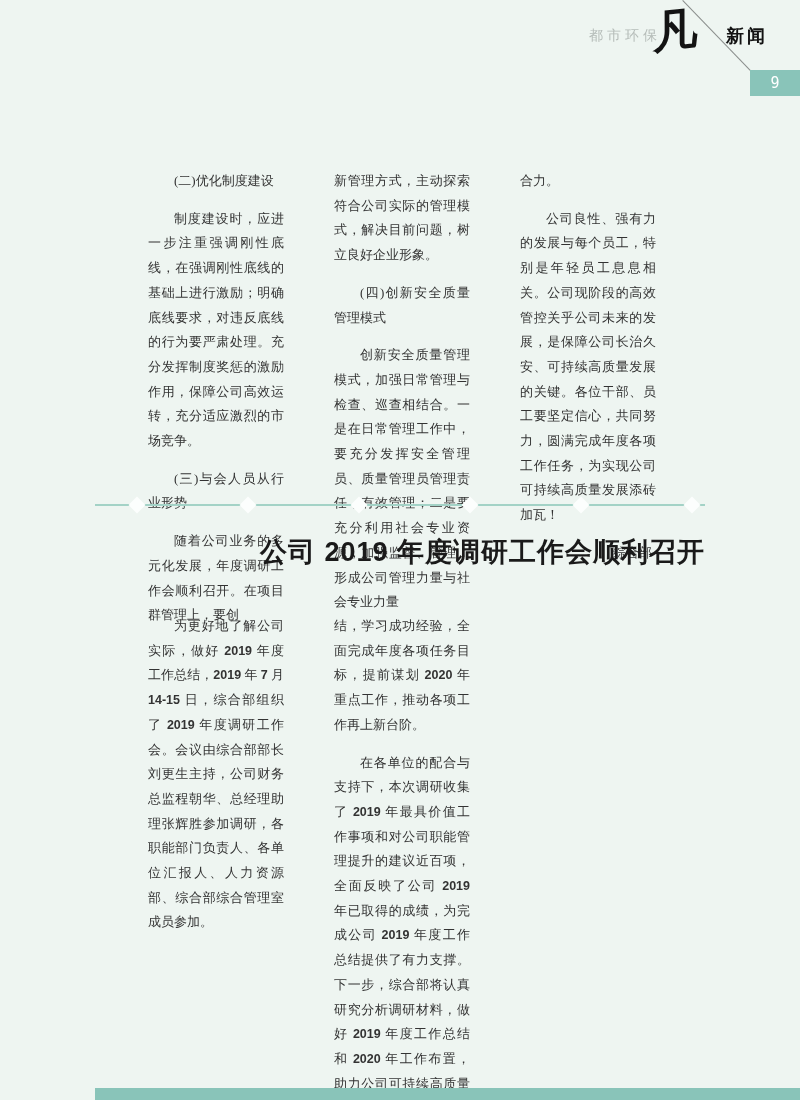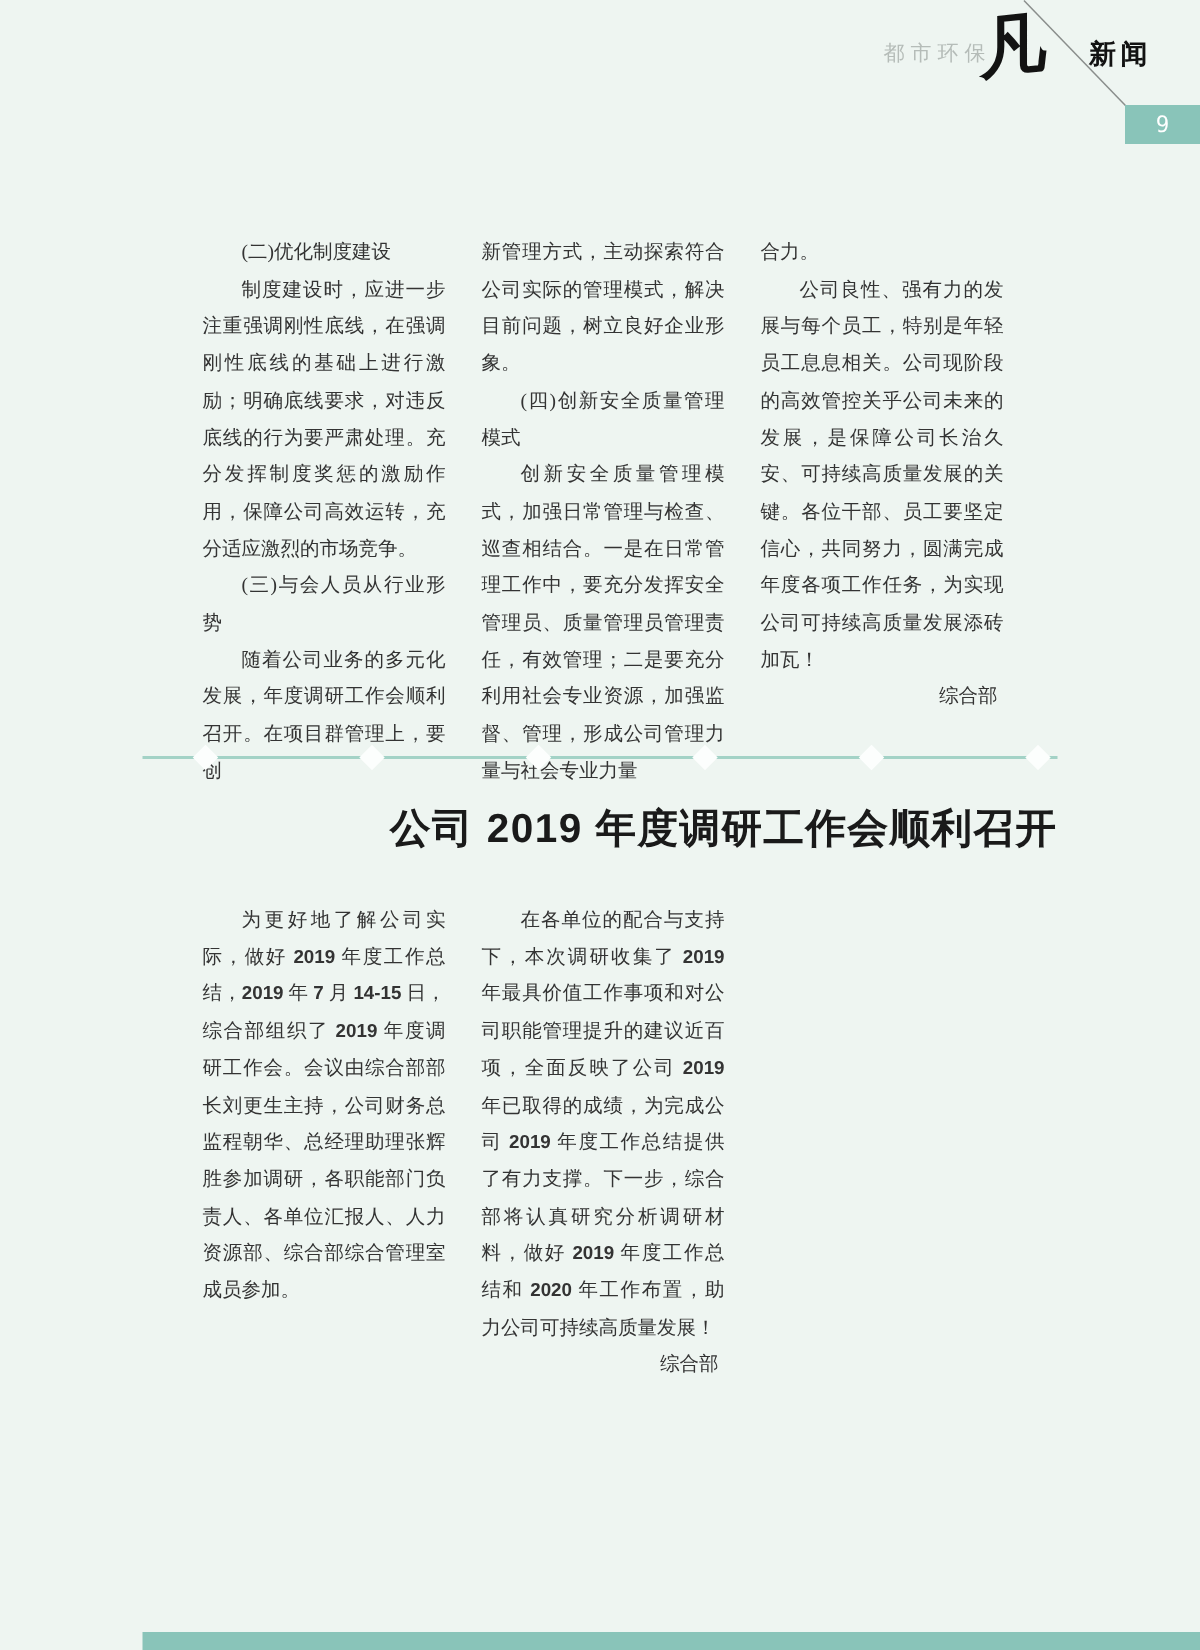--- a/index.html
+++ b/index.html
@@ -37,21 +37,21 @@
   }
   
   .cols {
     position:absolute; left:135px; width:534px;
     display:flex; gap:24px;
   }
   .cols-art1 { top:156px; }
   .cols-art2 { top:601px; }
   .col { width:162px; font-size:13px; line-height:24.7px;
          text-align:justify; text-justify:inter-ideograph; }
-  .col p { margin:0; }
+  .col p { margin:13px; }
   .col p.ind { text-indent:2em; }
   .sig { text-align:right; padding-right:4px; }
   .sig-gap { margin-top:6px; }
   b.num {
     font-family:"Liberation Sans","DejaVu Sans",sans-serif;
     font-weight:bold; font-size:12.5px;
   }
   
   .divider { position:absolute; left:95px; top:497px; width:610px; height:16px; }
   .divider .line { position:absolute; left:0; right:0; top:7px; height:2px; background:#a3d2c6; }
@@ -115,20 +115,21 @@
     <i class="diamond d6"></i>
   </div>
 
   <h1 class="headline">公司 2019 年度调研工作会顺利召开</h1>
 
   <section class="cols cols-art2">
     <div class="col">
       <p class="ind">为更好地了解公司实际，做好 <b class="num">2019</b> 年度工作总结，<b class="num">2019</b> 年 <b class="num">7</b> 月 <b class="num">14-15</b> 日，综合部组织了 <b class="num">2019</b> 年度调研工作会。会议由综合部部长刘更生主持，公司财务总监程朝华、总经理助理张辉胜参加调研，各职能部门负责人、各单位汇报人、人力资源部、综合部综合管理室成员参加。</p>
     </div>
     <div class="col">
+      <p>结，学习成功经验，全面完成年度各项任务目标，提前谋划 <b class="num">2020</b> 年重点工作，推动各项工作再上新台阶。</p>
       <p class="ind">在各单位的配合与支持下，本次调研收集了 <b class="num">2019</b> 年最具价值工作事项和对公司职能管理提升的建议近百项，全面反映了公司 <b class="num">2019</b> 年已取得的成绩，为完成公司 <b class="num">2019</b> 年度工作总结提供了有力支撑。下一步，综合部将认真研究分析调研材料，做好 <b class="num">2019</b> 年度工作总结和 <b class="num">2020</b> 年工作布置，助力公司可持续高质量发展！</p>
       <p class="sig sig-gap">综合部</p>
     </div>
   </section>
 
   <div class="bottom-bar"></div>
 
 </div>
 
 </body></html>

